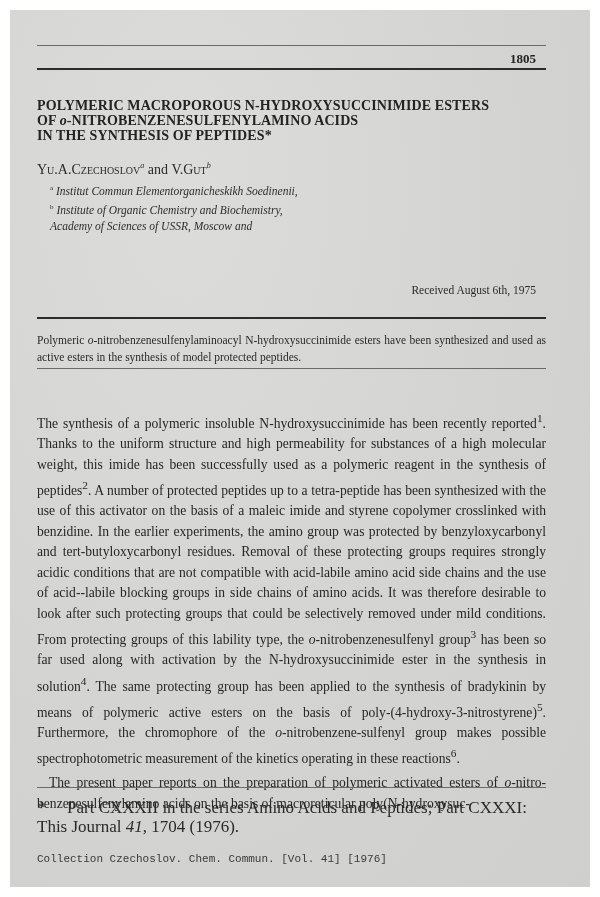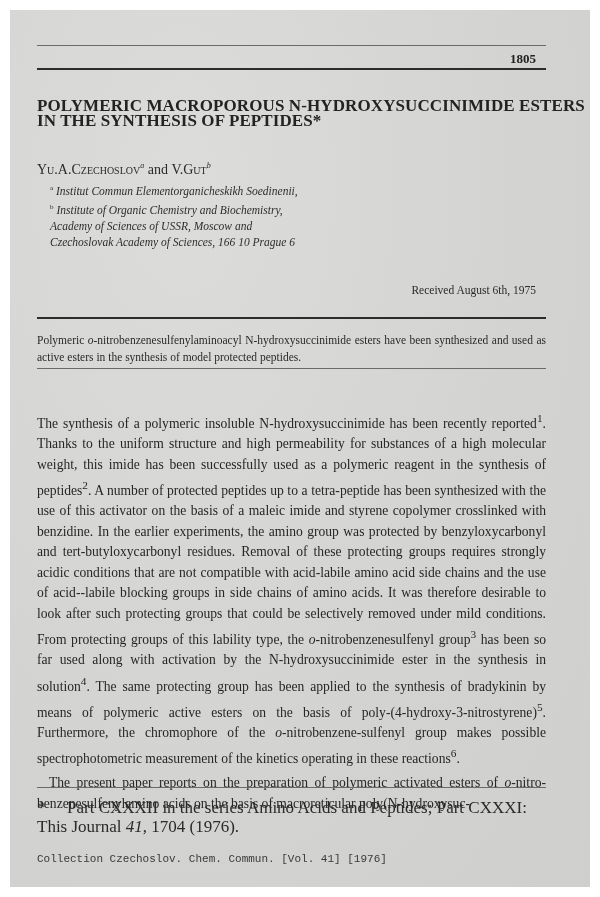--- a/index.html
+++ b/index.html
@@ -6,21 +6,21 @@
   body { width: 600px; height: 897px; position: relative; overflow: hidden; font-family: "Liberation Serif", "DejaVu Serif", serif; color: #2a2a2a; }
   .page {
     position: absolute; left: 10px; top: 10px; width: 580px; height: 877px;
     background: #d6d6d4;
     background-image: radial-gradient(ellipse at 30% 20%, #dcdcda 0%, #d3d3d1 60%, #cfcfcd 100%);
   }
   .rule { position: absolute; left: 27px; width: 509px; background: #3a3a3a; }
   .rule.thin { height: 1px; background: #6a6a6a; }
   .rule.thick { height: 2px; background: #2c2c2c; }
   .pageno { position: absolute; right: 54px; top: 41px; font-weight: bold; font-size: 13px; color: #222; }
-  .title { position: absolute; left: 27px; top: 88px; font-weight: bold; font-size: 17px; line-height: 15px; letter-spacing: 0.1px; color: #232323; }
+  .title { position: absolute; left: 27px; top: 88px; font-weight: bold; font-size: 14px; line-height: 15px; letter-spacing: 0.1px; color: #232323; }
   .title div { white-space: nowrap; }
   .authors { position: absolute; left: 27px; top: 151px; font-size: 14px; color: #2a2a2a; white-space: nowrap; }
   .sc { font-variant: small-caps; }
   .authors sup { font-size: 8px; font-style: italic; }
   .affil { position: absolute; left: 40px; top: 170px; font-style: italic; font-size: 11.5px; line-height: 16px; color: #2d2d2d; }
   .affil div { white-space: nowrap; }
   .affil sup { font-size: 7px; font-style: normal; }
   .received { position: absolute; right: 54px; top: 274px; font-size: 11.5px; color: #2a2a2a; white-space: nowrap; text-align: right; }
   .abstract { position: absolute; left: 27px; top: 322px; width: 509px; font-size: 11.5px; line-height: 16.5px; color: #2a2a2a; text-align: justify; }
   .body-text { position: absolute; left: 27px; top: 398px; width: 509px; font-size: 13.6px; line-height: 20.5px; color: #262626; text-align: justify; }
@@ -35,32 +35,32 @@
 <body>
 
 <div class="page">
 
   <div class="rule thin" style="top:35px;"></div>
   <div class="pageno">1805</div>
   <div class="rule thick" style="top:58px;"></div>
 
   <div class="title">
     <div>POLYMERIC MACROPOROUS N-HYDROXYSUCCINIMIDE ESTERS</div>
+    <div><span>OF </span><i>o</i><span>-NITROBENZENESULFENYLAMINO ACIDS</span></div>
     <div>IN THE SYNTHESIS OF PEPTIDES*</div>
   </div>
 
   <div class="authors">
     <span class="sc">Yu.A.Czechoslov</span><sup>a</sup><span> and </span><span class="sc">V.Gut</span><sup>b</sup>
   </div>
 
   <div class="affil">
     <div><sup>a</sup><span> Institut Commun Elementorganicheskikh Soedinenii,</span></div>
     <div><sup>b</sup><span> Institute of Organic Chemistry and Biochemistry,</span></div>
     <div>Academy of Sciences of USSR, Moscow and</div>
-    <div>Czechoslovak Academy of Sciences, 166 10 Prague 6</div>
   </div>
 
   <div class="received">Received August 6th, 1975</div>
 
   <div class="rule thick" style="top:307px;"></div>
   <div class="abstract">
     <span>Polymeric </span><i>o</i><span>-nitrobenzenesulfenylaminoacyl N-hydroxysuccinimide esters have been synthesized and used as active esters in the synthesis of model protected peptides.</span>
   </div>
   <div class="rule thin" style="top:358px;"></div>
 

